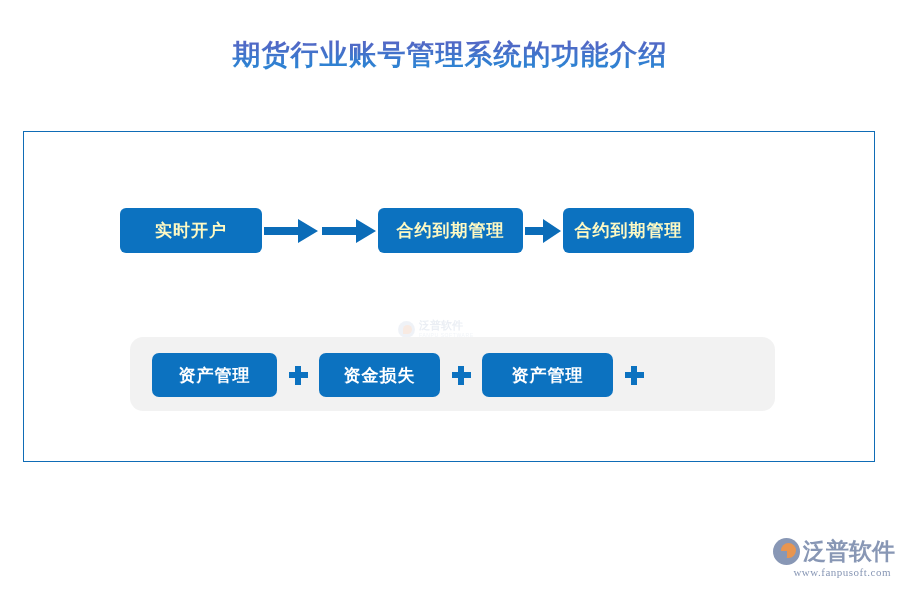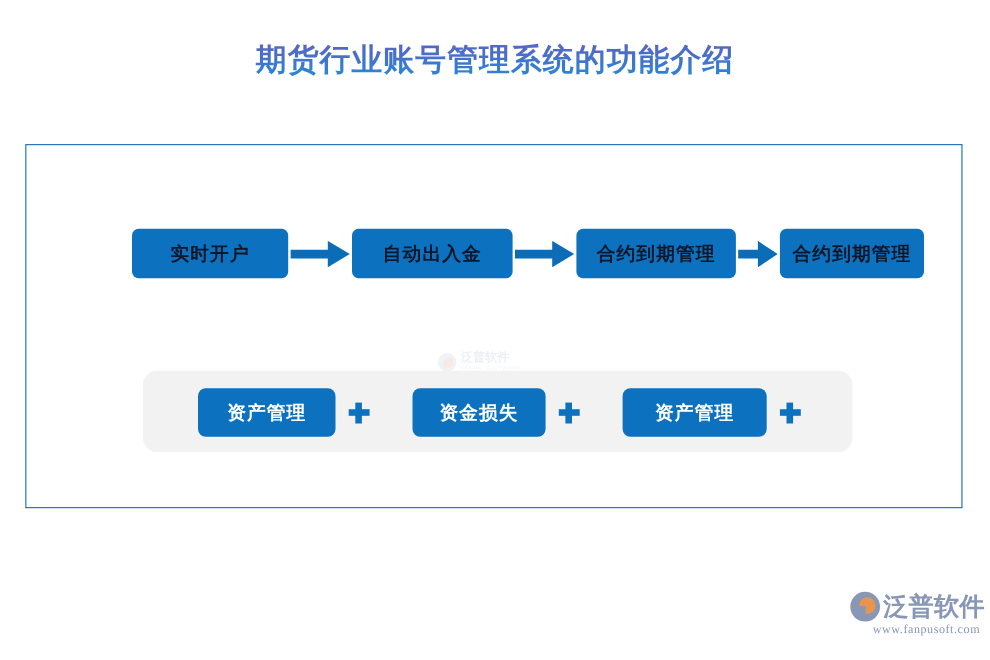--- a/index.html
+++ b/index.html
@@ -105,21 +105,21 @@
     display: flex;
     align-items: center;
   }
   .flow-box {
     height: 45px;
     background: #0c72c0;
     border-radius: 6px;
     display: flex;
     align-items: center;
     justify-content: center;
-    color: #0f172a;
+    color: #fef9c3;
     font-family: "Liberation Serif", "DejaVu Serif", serif;
     font-size: 17px;
     font-weight: bold;
     letter-spacing: 1px;
     box-sizing: border-box;
     padding: 0 27px;
     white-space: nowrap;
   }
   .flow-box.w1 { width: 142px; }
   .flow-box.w2 { width: 146px; }
@@ -163,21 +163,20 @@
     align-items: center;
     justify-content: center;
     color: #ffffff;
     font-family: "Liberation Serif", "DejaVu Serif", serif;
     font-size: 17px;
     font-weight: bold;
     letter-spacing: 1px;
     box-sizing: border-box;
     padding: 0 4px;
     white-space: nowrap;
-    margin-left: 28px;
   }
   .combo-box.c1 { width: 125px; }
   .combo-box.c2 { width: 121px; }
   .combo-box.c3 { width: 131px; }
   .combo-box.c4 { width: 124px; }
 
   .plus-sep {
     width: 42px;
     height: 44px;
     flex: 0 0 auto;
@@ -280,23 +279,20 @@
   <div class="flow-box w1">
     <span>实时开户</span>
   </div>
 
   <div class="flow-arrow">
     <svg width="54" height="24" viewBox="0 0 54 24">
       <path d="M0 8 H34 V0 L54 12 L34 24 V16 H0 Z" fill="#0b6cb8"></path>
     </svg>
   </div>
 
-  <div class="flow-box w2">
-    <span>自动出入金</span>
-  </div>
 
   <div class="flow-arrow">
     <svg width="54" height="24" viewBox="0 0 54 24">
       <path d="M0 8 H34 V0 L54 12 L34 24 V16 H0 Z" fill="#0b6cb8"></path>
     </svg>
   </div>
 
   <div class="flow-box w3">
     <span>合约到期管理</span>
   </div>

